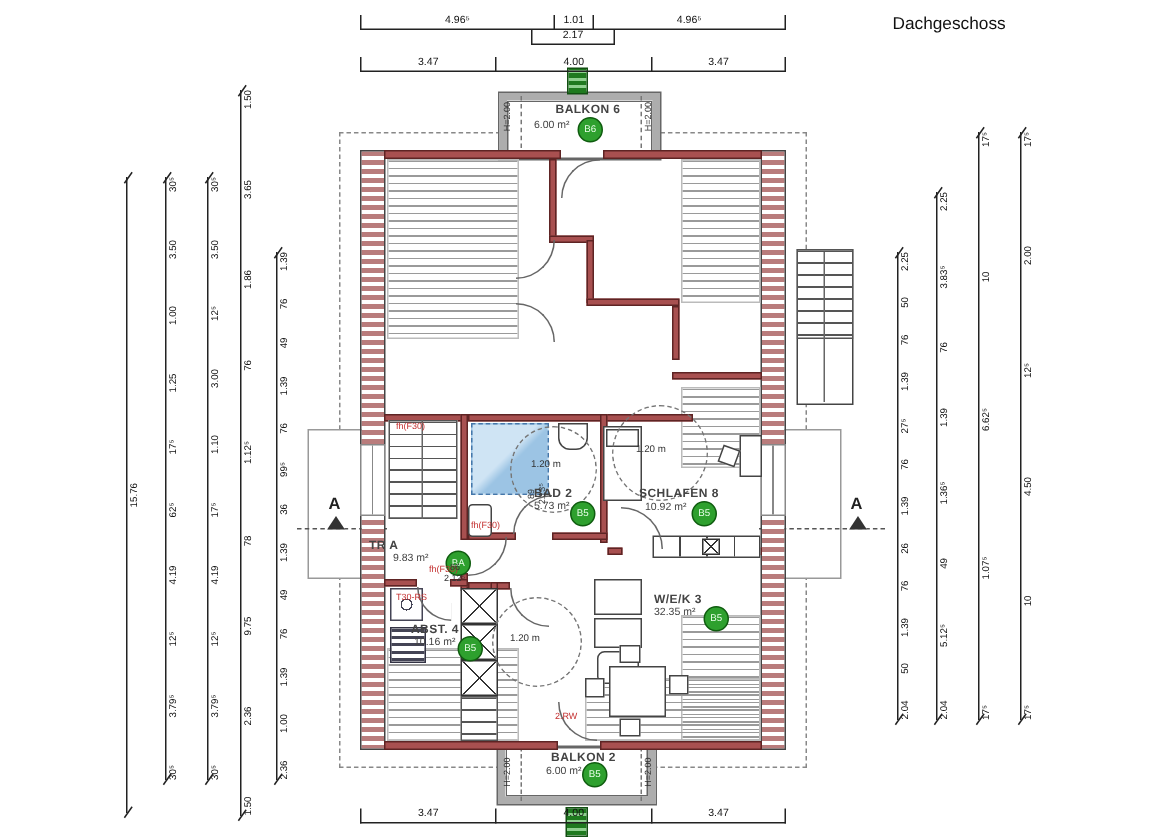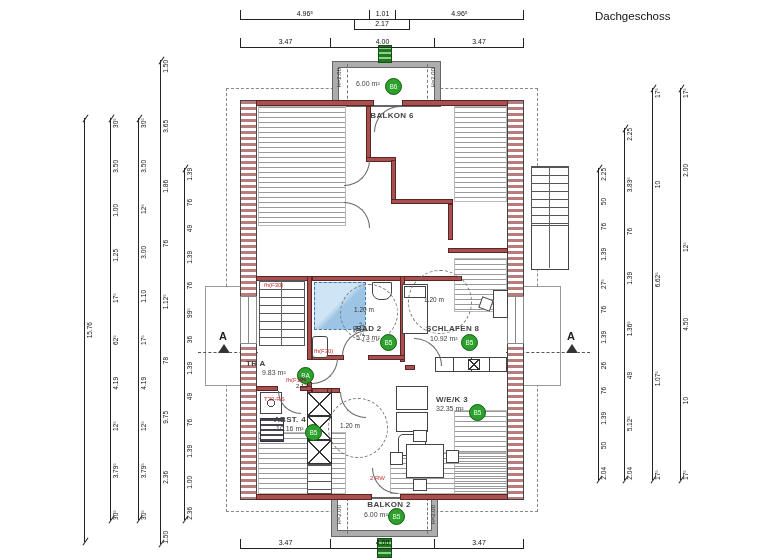--- a/index.html
+++ b/index.html
@@ -179,21 +179,21 @@
   <div class="arc arc-bl" style="left:340px;top:392px;width:26px;height:26px;"></div>
   <div class="arc arc-bl" style="left:372px;top:468px;width:26px;height:26px;"></div>
 
   <div class="hcircle" style="left:340px;top:284px;width:56px;height:56px;"></div>
   <div class="hlabel" style="left:354px;top:306px;">1.20 m</div>
   <div class="hcircle" style="left:408px;top:270px;width:62px;height:62px;"></div>
   <div class="hlabel" style="left:424px;top:296px;">1.20 m</div>
   <div class="hcircle" style="left:328px;top:398px;width:58px;height:58px;"></div>
   <div class="hlabel" style="left:340px;top:422px;">1.20 m</div>
 
-  <div class="rname" style="left:352px;top:68px;width:80px;text-align:center;margin-top:43px;">BALKON 6</div>
+  <div class="rname" style="left:352px;top:68px;width:80px;text-align:center;">BALKON 6</div>
   <div class="rarea" style="left:356px;top:80px;">6.00 m²</div>
   <div class="tag" style="left:385px;top:78px;">B6</div>
 
   <div class="rname" style="left:356px;top:324px;">BAD 2</div>
   <div class="rarea" style="left:356px;top:334px;">5.73 m²</div>
   <div class="tag" style="left:380px;top:334px;">B5</div>
 
   <div class="rname" style="left:426px;top:324px;">SCHLAFEN 8</div>
   <div class="rarea" style="left:430px;top:335px;">10.92 m²</div>
   <div class="tag" style="left:461px;top:334px;">B5</div>

